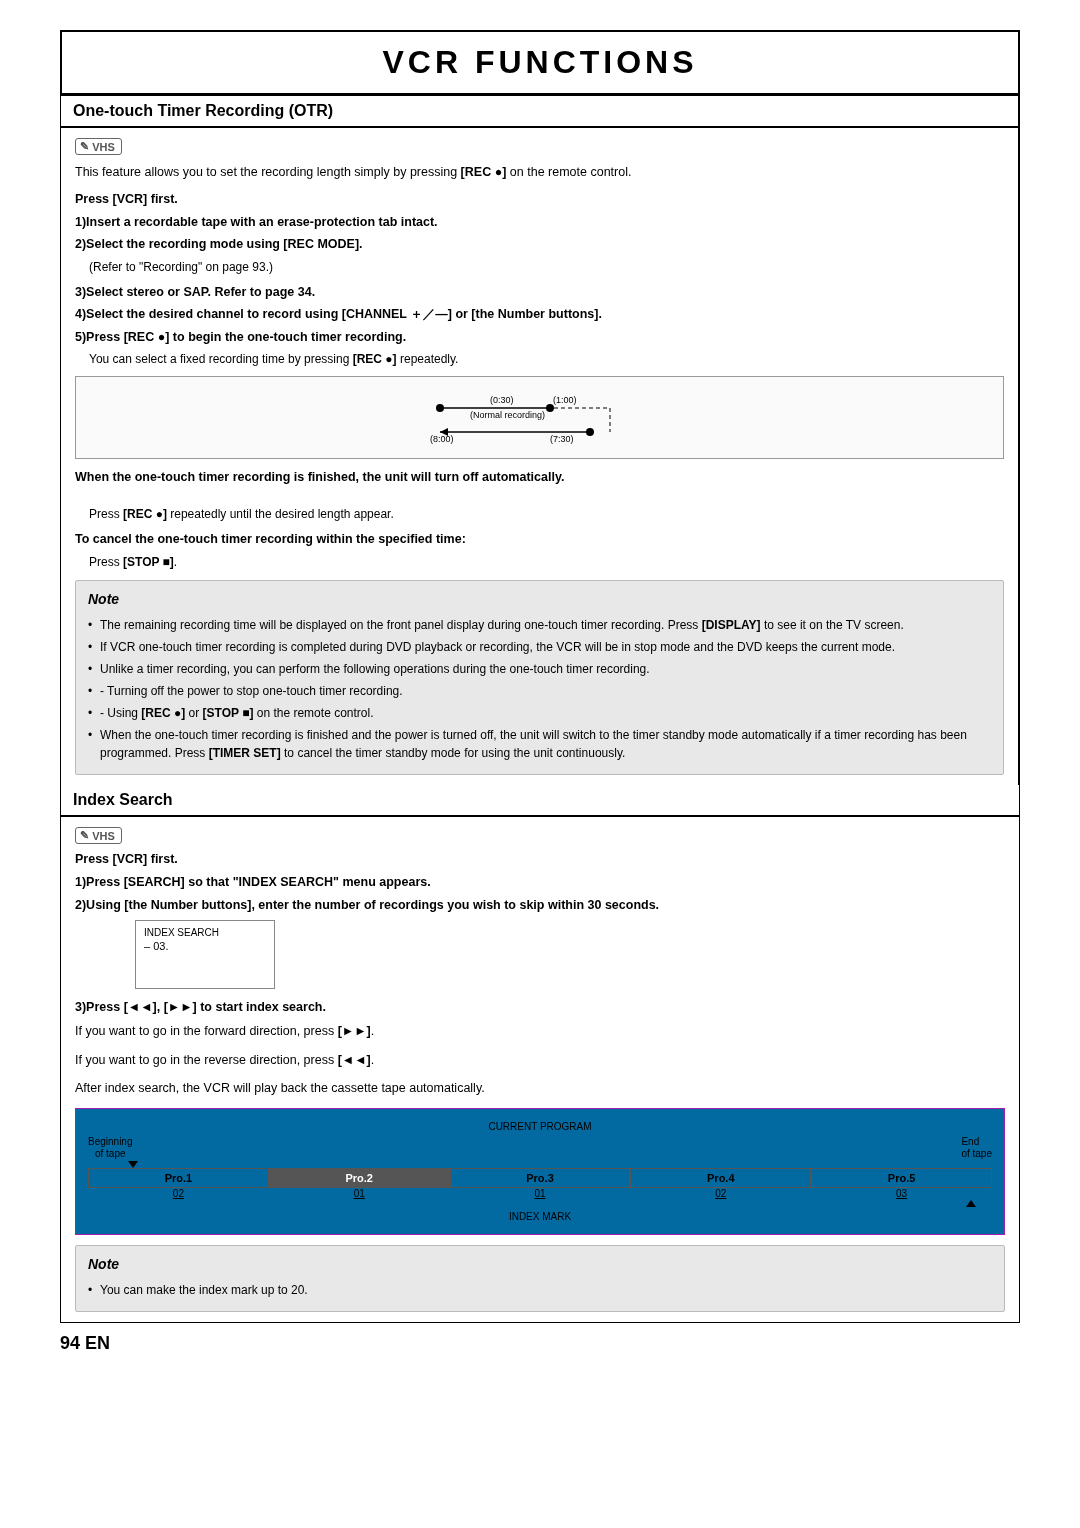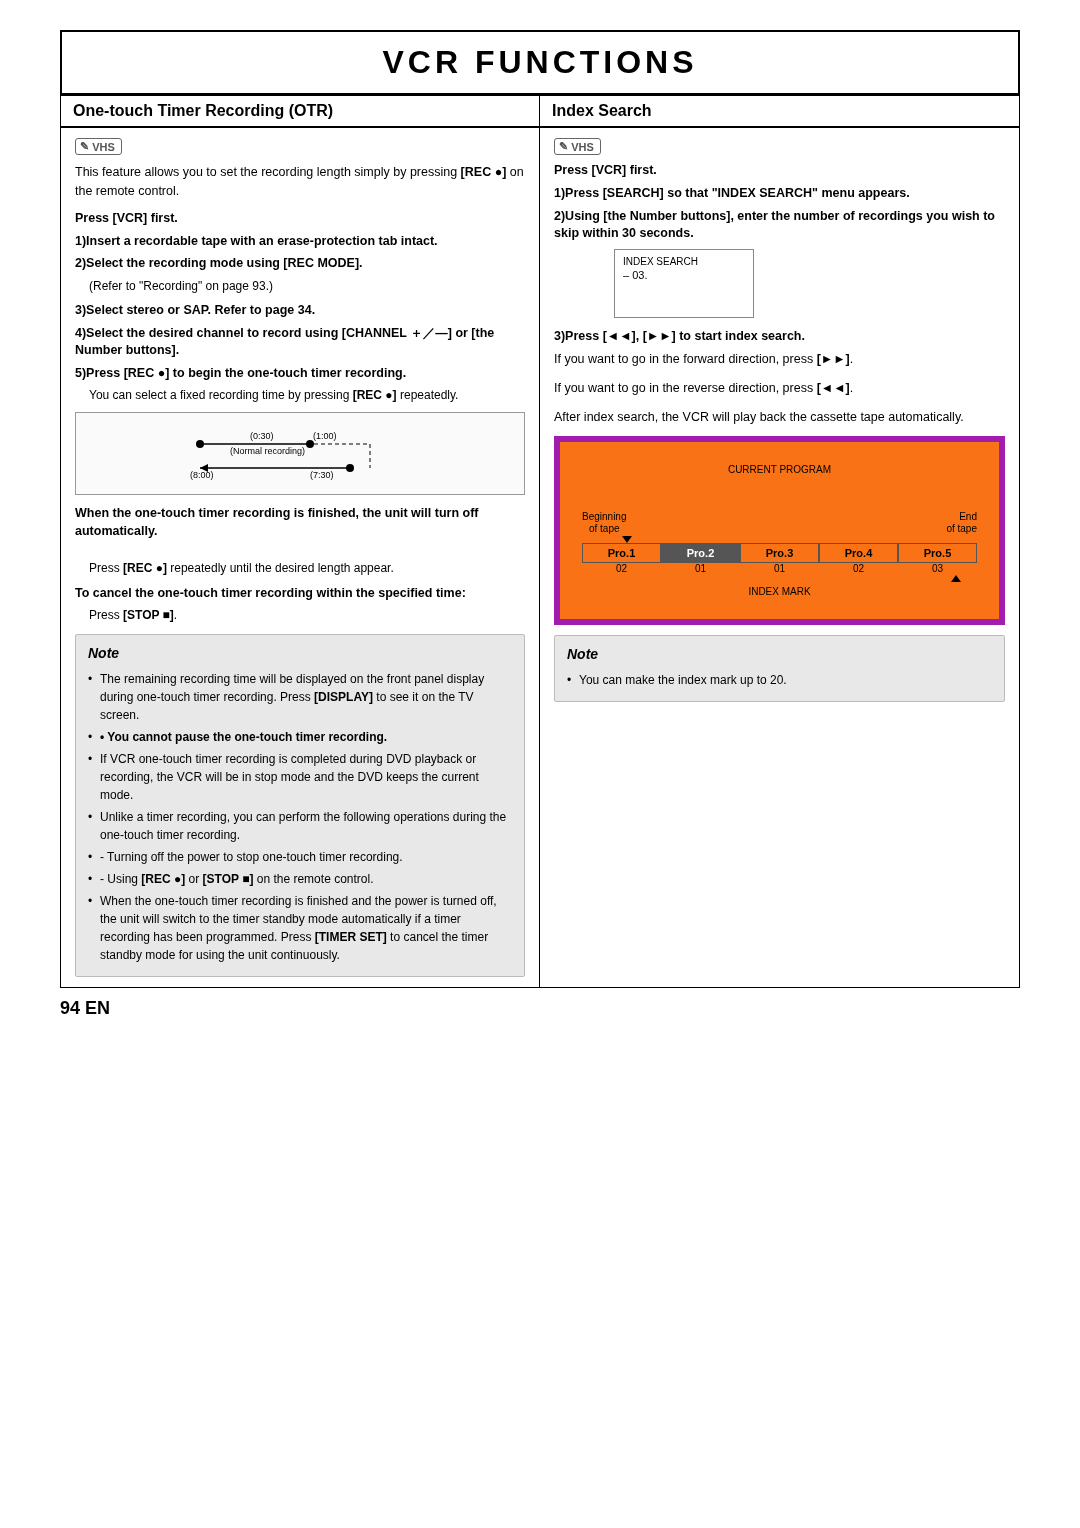--- a/index.html
+++ b/index.html
@@ -19,21 +19,21 @@
     .page-title {
       text-align: center;
       font-size: 32px;
       font-weight: bold;
       letter-spacing: 4px;
       border: 2px solid #000;
       padding: 12px 0;
     }
     .two-col {
       display: grid;
-      grid-template-columns: 1fr 1fr;
+      grid-template-columns: 1fr;
       gap: 0;
       border: 1px solid #000;
     }
     .col-left {
       border-right: 1px solid #000;
       padding: 0 0 10px 0;
     }
     .col-right {
       padding: 0 0 10px 0;
     }
@@ -137,25 +137,25 @@
       padding: 6px 8px;
       font-size: 11px;
       margin: 6px 0 10px 60px;
       background: #fff;
     }
     .index-search-screen .screen-title {
       font-size: 10px;
       margin-bottom: 2px;
     }
     .current-program-diagram {
-      border: 6px solid #a21caf;
-      padding: 22px;
+      border: 1px solid #a21caf;
+      padding: 12px;
       margin: 8px 0 6px 0;
       font-size: 10px;
-      background: #f97316;
+      background: #0369a1;
     }
     .cp-header {
       text-align: center;
       font-size: 10px;
       font-weight: normal;
       margin-bottom: 4px;
     }
     .index-mark-label {
       text-align: center;
       font-size: 10px;
@@ -176,20 +176,21 @@
       background: #555;
       color: #fff;
     }
     .tape-nums-row {
       display: flex;
       font-size: 10px;
     }
     .tape-num {
       flex: 1;
       text-align: center;
+      text-decoration: underline;
     }
     .arrow-down {
       display: inline-block;
       width: 0;
       height: 0;
       border-left: 5px solid transparent;
       border-right: 5px solid transparent;
       border-top: 7px solid #000;
       margin: 0 2px;
     }
@@ -280,21 +281,20 @@
         <p class="step-sub">Press <strong>[REC ●]</strong> repeatedly until the desired length appear.</p>
 
         <p class="step bold-text"><strong>To cancel the one-touch timer recording within the specified time:</strong></p>
         <p class="step-sub">Press <strong>[STOP ■]</strong>.</p>
 
         
         <div class="note-box">
           <div class="note-title"><em><strong>Note</strong></em></div>
           <ul>
             <li>The remaining recording time will be displayed on the front panel display during one-touch timer recording. Press <strong>[DISPLAY]</strong> to see it on the TV screen.</li>
-            <li><strong>• You cannot pause the one-touch timer recording.</strong></li>
             <li>If VCR one-touch timer recording is completed during DVD playback or recording, the VCR will be in stop mode and the DVD keeps the current mode.</li>
             <li>Unlike a timer recording, you can perform the following operations during the one-touch timer recording.</li>
             <li>- Turning off the power to stop one-touch timer recording.</li>
             <li>- Using <strong>[REC ●]</strong> or <strong>[STOP ■]</strong> on the remote control.</li>
             <li>When the one-touch timer recording is finished and the power is turned off, the unit will switch to the timer standby mode automatically if a timer recording has been programmed. Press <strong>[TIMER SET]</strong> to cancel the timer standby mode for using the unit continuously.</li>
           </ul>
         </div>
 
       </div>
     </div>
@@ -328,21 +328,21 @@
         <p class="intro-text">If you want to go in the forward direction, press <strong>[►►]</strong>.</p>
         <p class="intro-text">If you want to go in the reverse direction, press <strong>[◄◄]</strong>.</p>
         <p class="intro-text">After index search, the VCR will play back the cassette tape automatically.</p>
 
         
         <div class="current-program-diagram">
           <div class="cp-header">CURRENT PROGRAM</div>
 
           <div style="display:flex; justify-content:space-between; font-size:10px; align-items:flex-end; margin-bottom:1px;">
             <div style="text-align:center; line-height:1.2;">Beginning<br>of tape</div>
-            <div style="text-align:right; line-height:1.2;margin-top:32px;">End<br>of tape</div>
+            <div style="text-align:left; line-height:1.2;">End<br>of tape</div>
           </div>
 
           <div style="display:flex; justify-content:flex-start; padding-left:38px; margin-bottom:0;">
             <span class="arrow-down"></span>
           </div>
 
           <div class="tape-cells-row">
             <div class="tape-cell">Pro.1</div>
             <div class="tape-cell hl">Pro.2</div>
             <div class="tape-cell">Pro.3</div>

